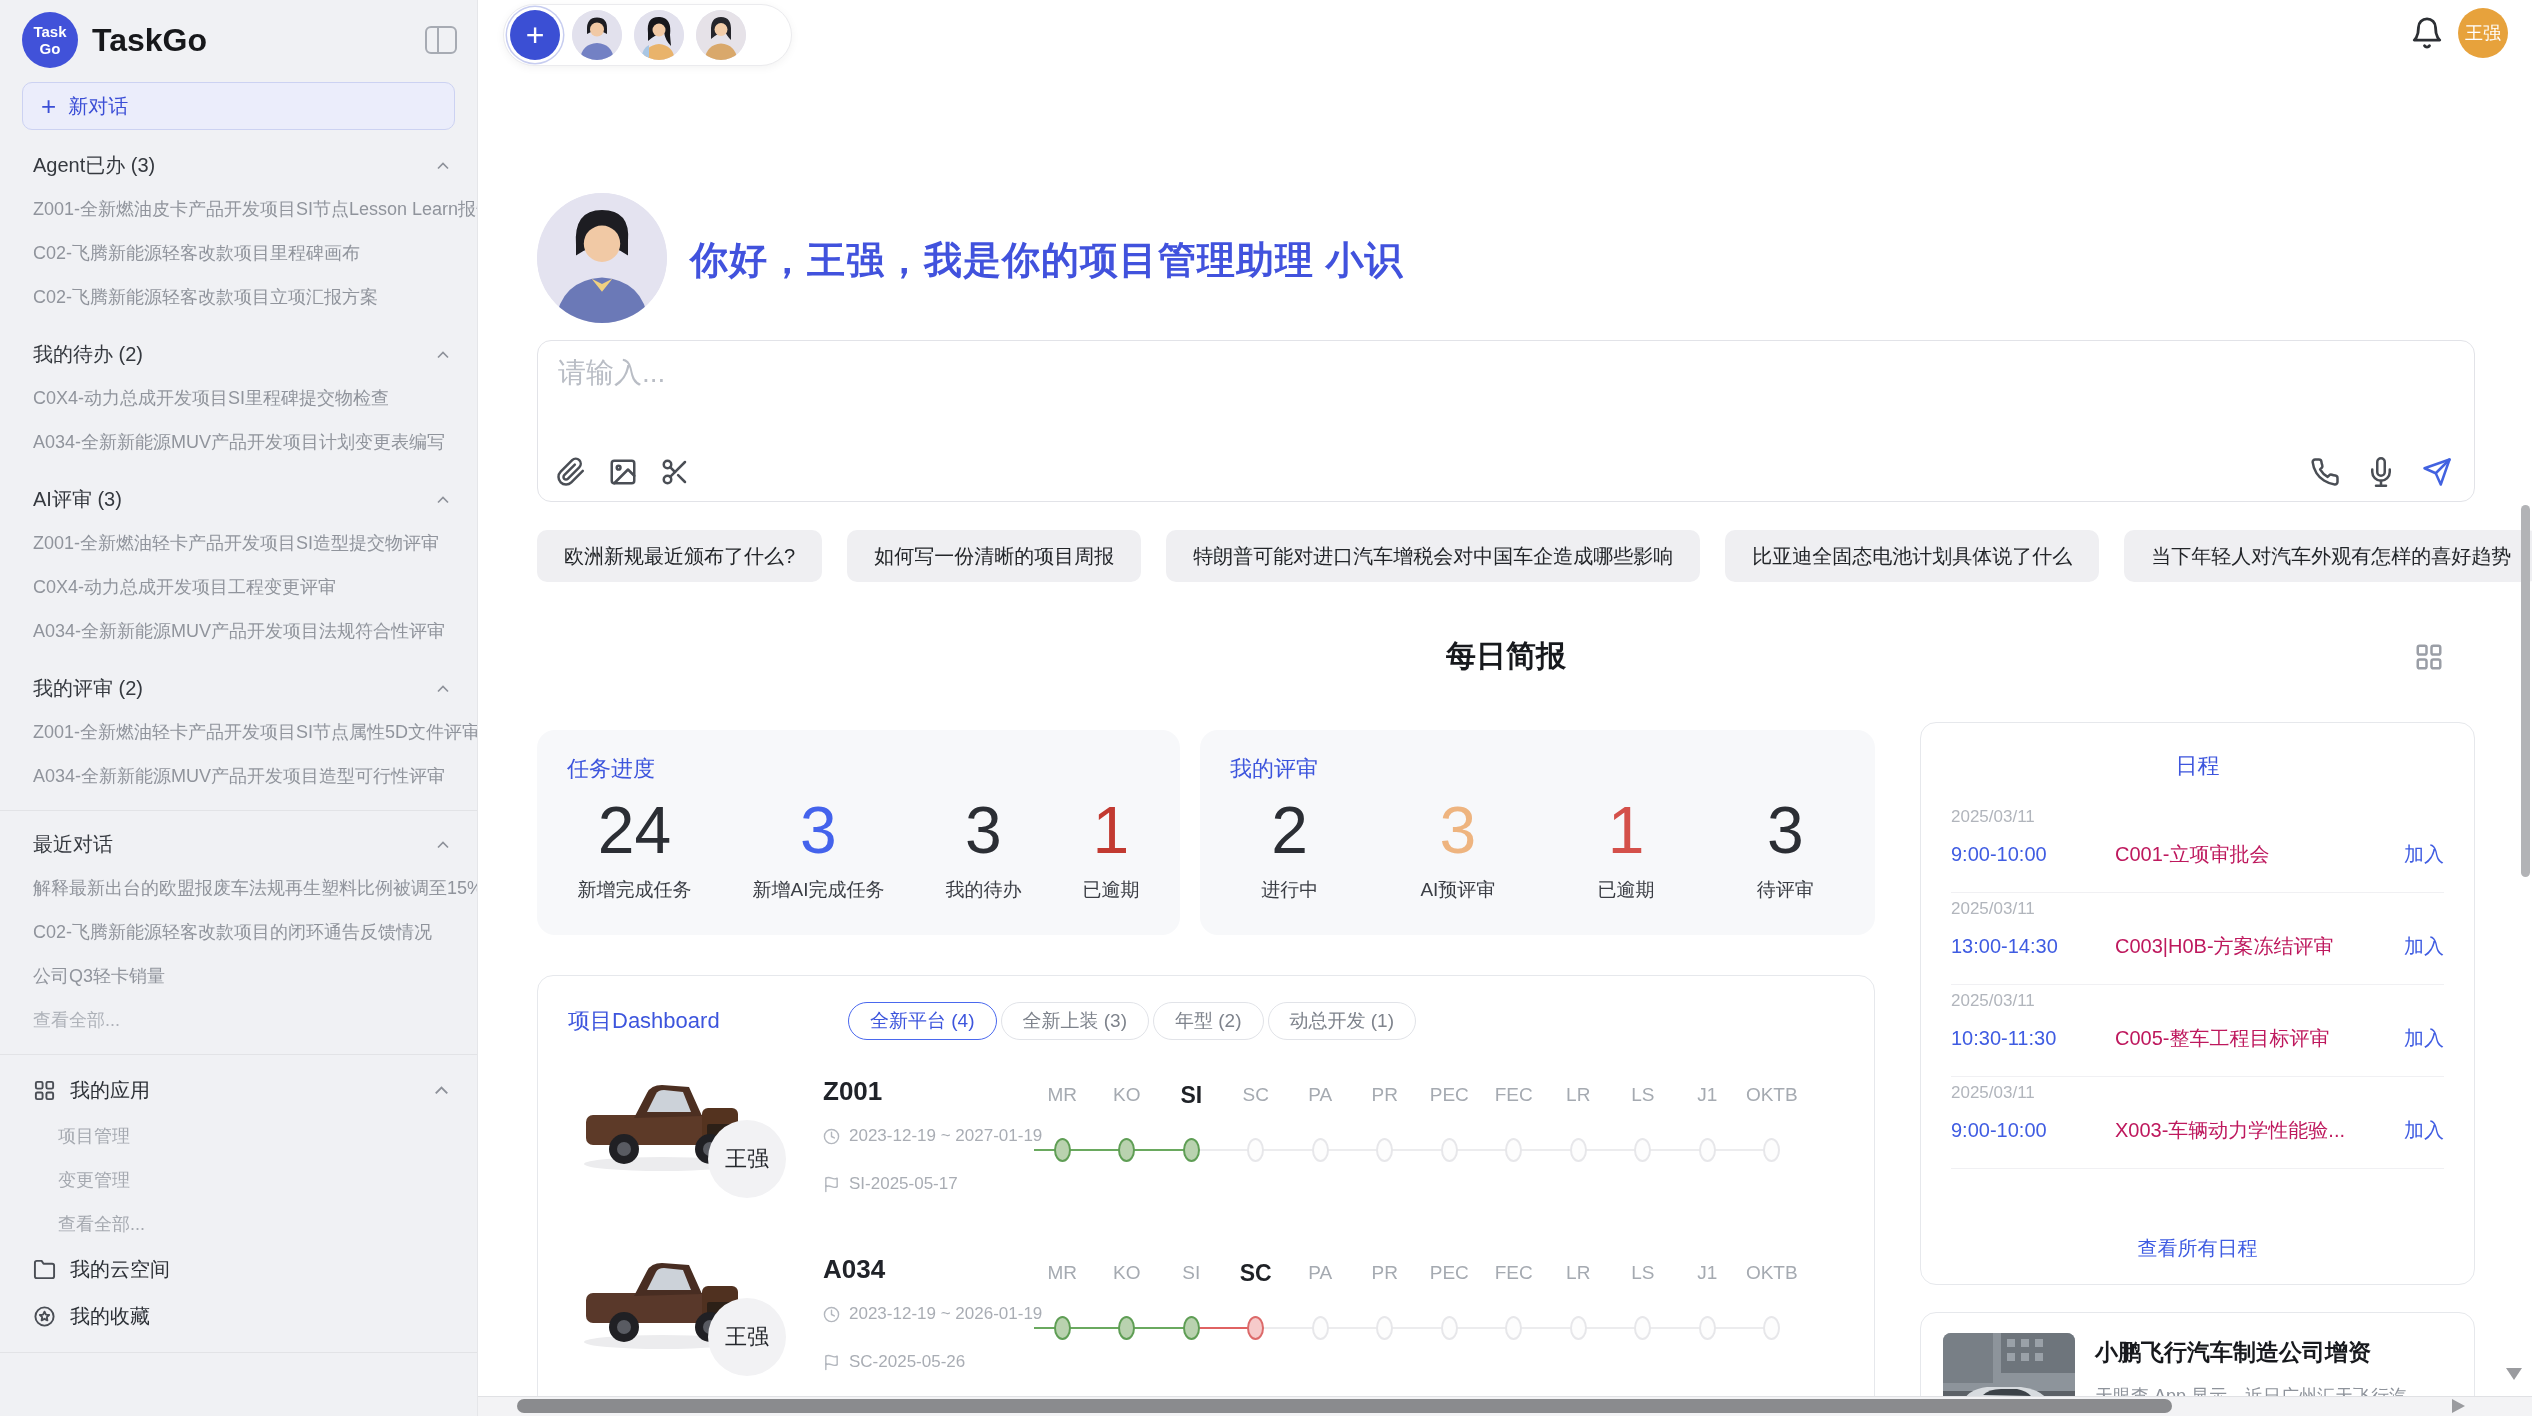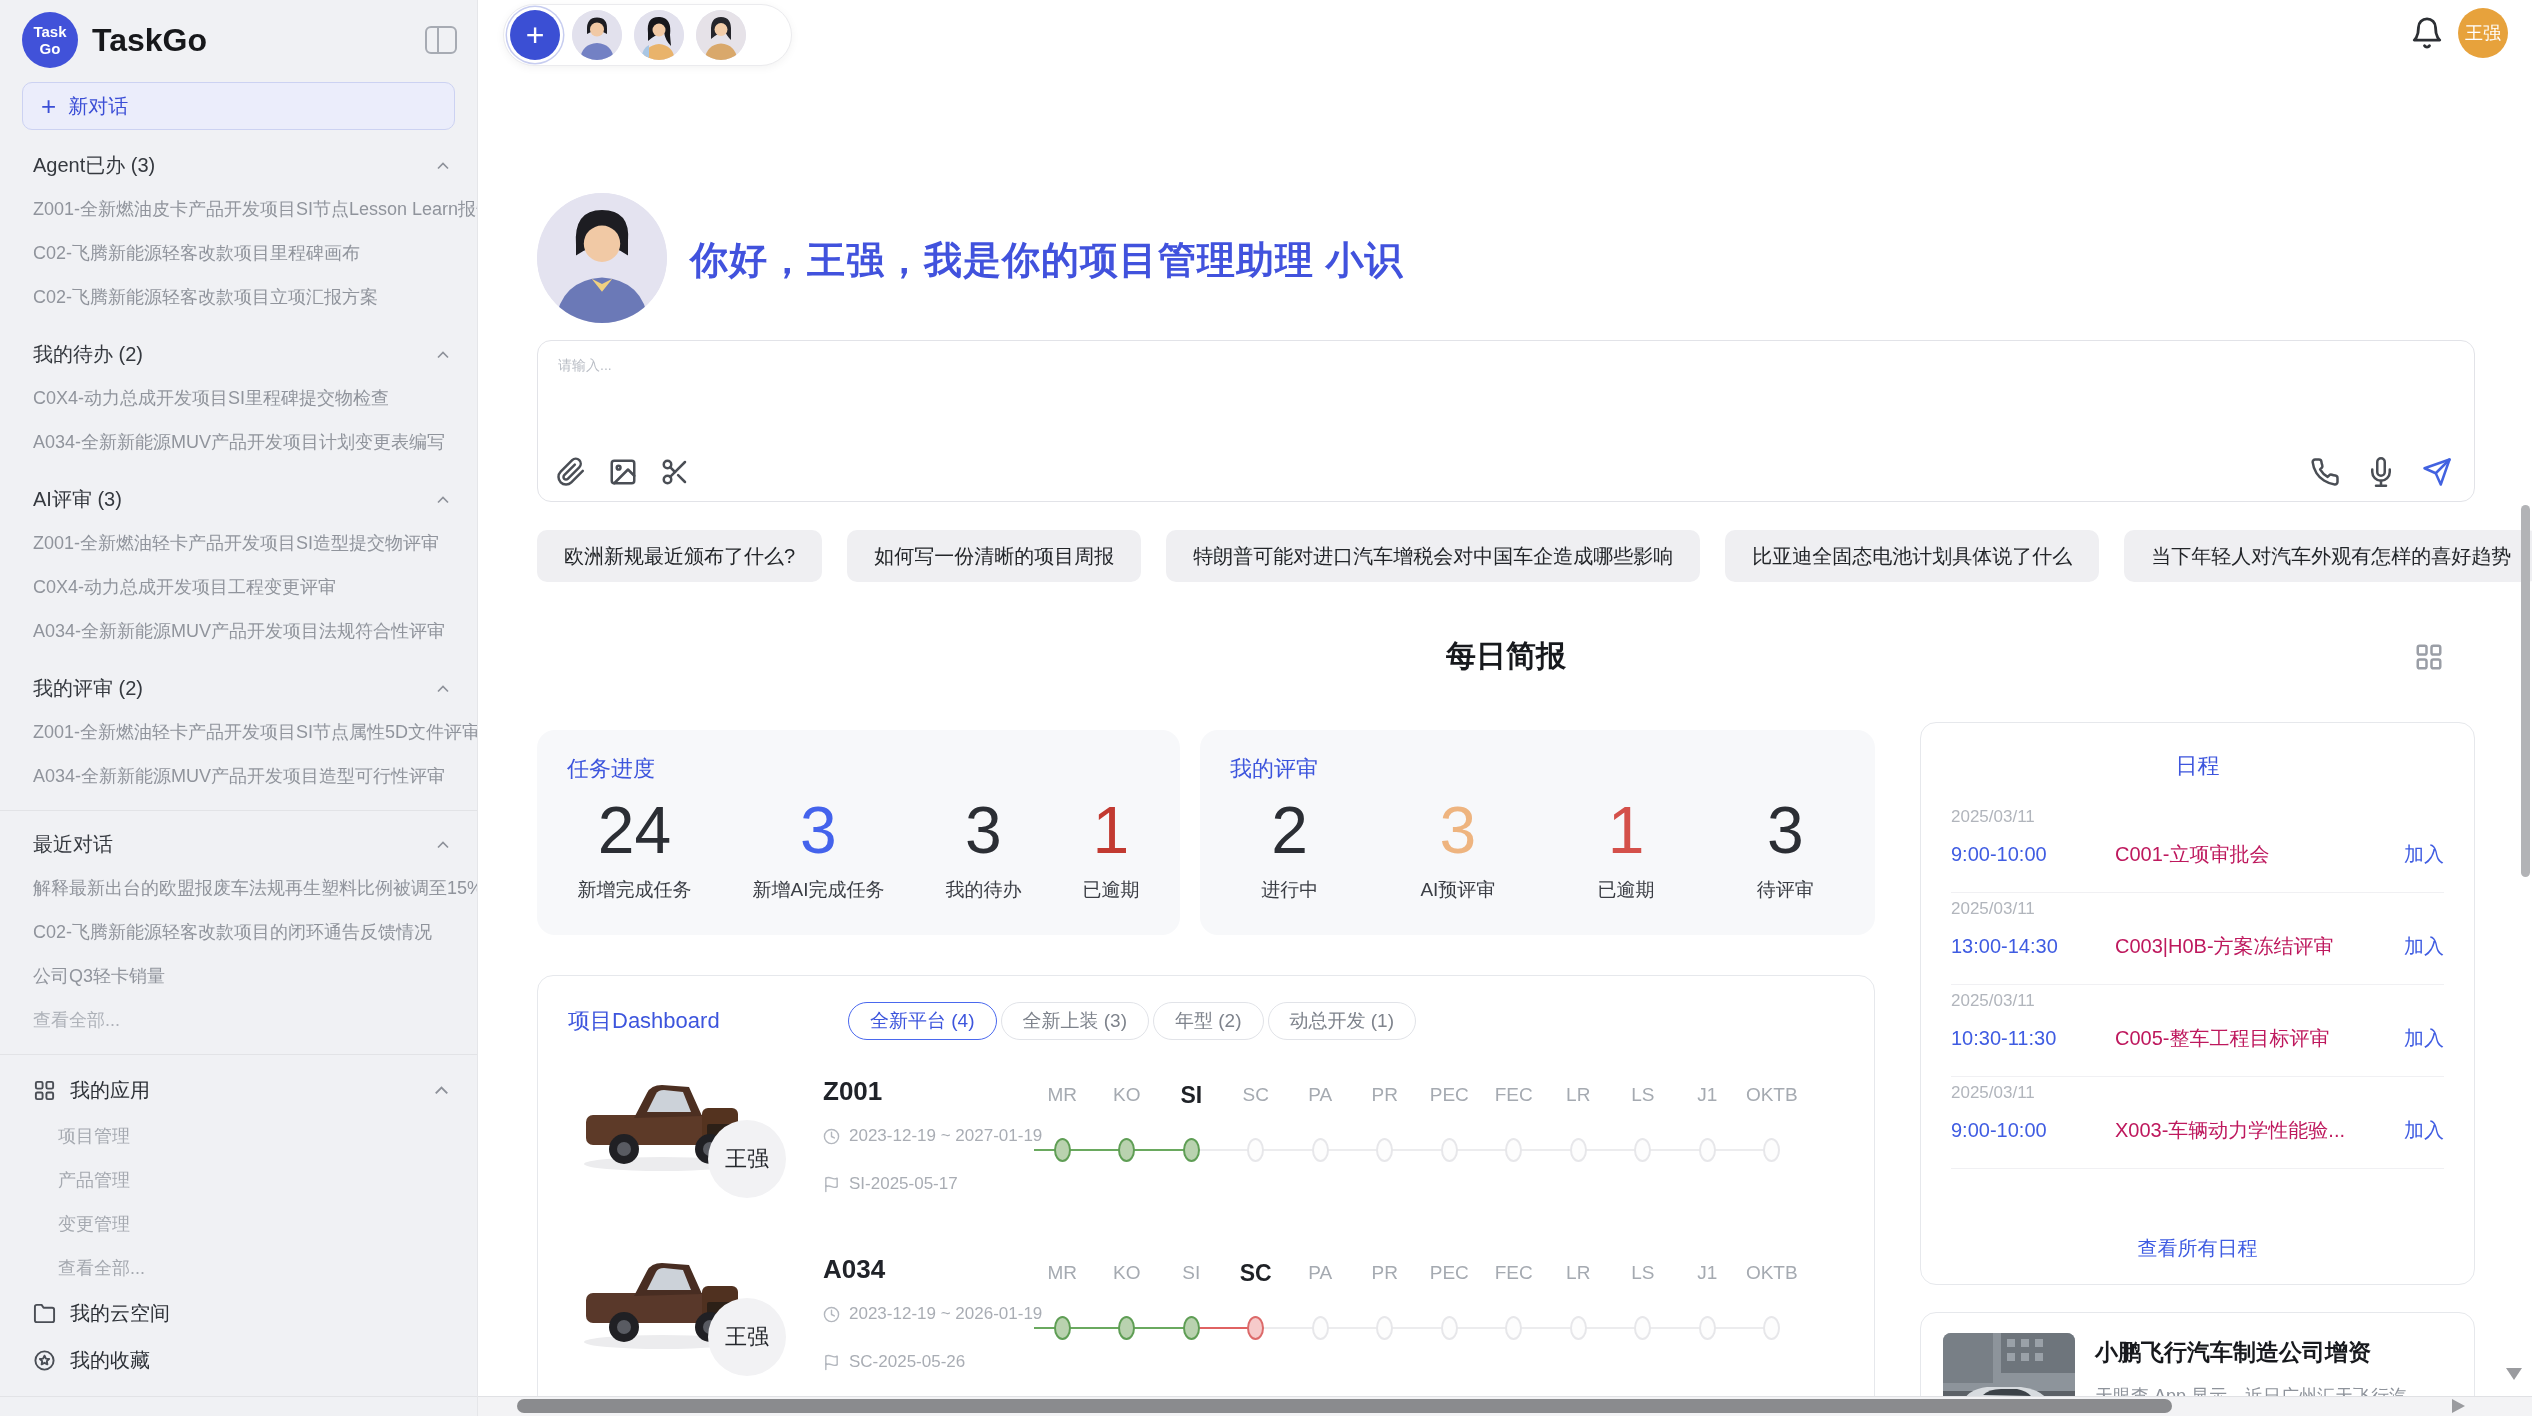--- a/index.html
+++ b/index.html
@@ -45,21 +45,21 @@
     color:#fff; font-size:18px; display:flex; align-items:center; justify-content:center; cursor:pointer; }
 
   
   .hero-avatar { left:537px; top:193px; width:130px; height:130px; border-radius:50%; background:#e4e3f0; overflow:hidden; }
   .greeting { left:690px; top:235px; font-size:38px; font-weight:700; color:#4152dd; letter-spacing:1px; }
 
   
   .composer { left:537px; top:340px; width:1938px; height:162px; background:#fff;
     border:1.5px solid #e2e3e8; border-radius:14px; }
   .composer input { position:absolute; left:20px; top:16px; width:1200px; border:none; outline:none;
-    font-size:14px; color:#ec4899; background:transparent; font-family:inherit; }
+    font-size:28px; color:#ec4899; background:transparent; font-family:inherit; }
   .composer input::placeholder { color:#b9bdc5; }
   .comp-left { position:absolute; left:18px; bottom:14px; display:flex; gap:22px; }
   .comp-right { position:absolute; right:22px; bottom:14px; display:flex; gap:26px; align-items:center; }
   .comp-left svg, .comp-right svg { width:30px; height:30px; cursor:pointer; }
   .send-icon { stroke:#4262e0 !important; }
 
   
   .chips { left:537px; top:530px; display:flex; gap:25px; }
   .chip { height:52px; padding:0 27px; background:#efeff2; border-radius:10px; display:flex; align-items:center;
     font-size:20px; color:#222529; white-space:nowrap; cursor:pointer; }
@@ -224,21 +224,20 @@
         <rect x="14" y="3" width="7" height="7" rx="1.5"></rect>
       <rect x="14" y="14" width="7" height="7" rx="1.5"></rect>
         <rect x="3" y="14" width="7" height="7" rx="1.5"></rect>
     </svg>
     <span>我的应用</span>
     <svg class="chev" viewBox="0 0 24 24">
         <polyline points="6 15 12 9 18 15"></polyline>
       </svg>
   </div>
   <div class="sub-item">项目管理</div>
-  <div class="sub-item">产品管理</div>
   <div class="sub-item">变更管理</div>
   <div class="sub-item">查看全部...</div>
 
   <div class="row-item">
     <svg class="icon" viewBox="0 0 24 24">
       <path d="M22 19a2 2 0 0 1-2 2H4a2 2 0 0 1-2-2V5a2 2 0 0 1 2-2h5l2 3h9a2 2 0 0 1 2 2z"></path>
     </svg>
     <span>我的云空间</span>
   </div>
   <div class="row-item">

